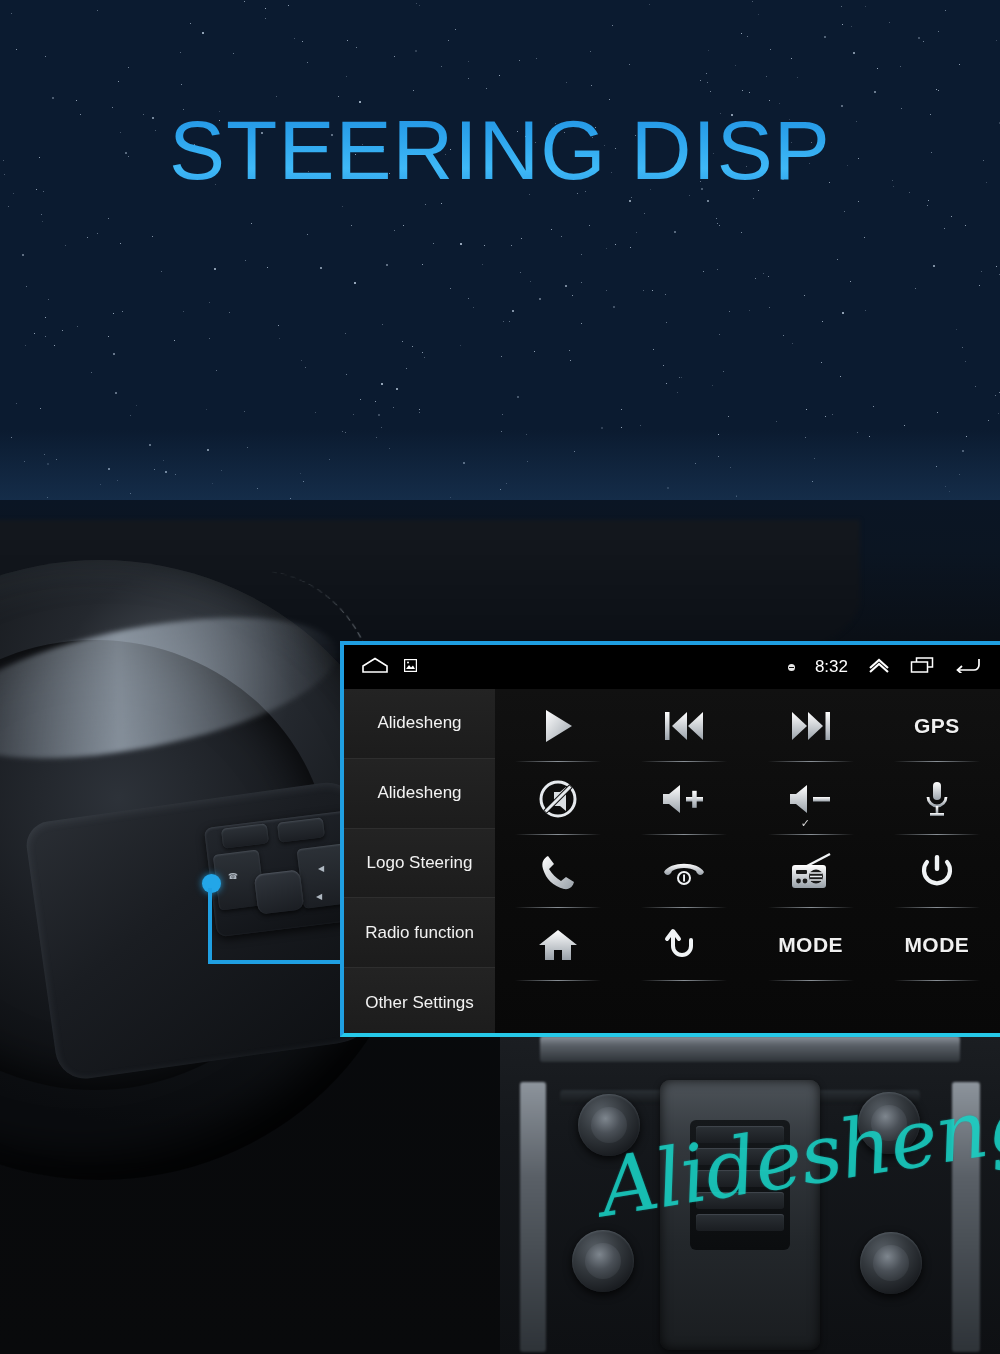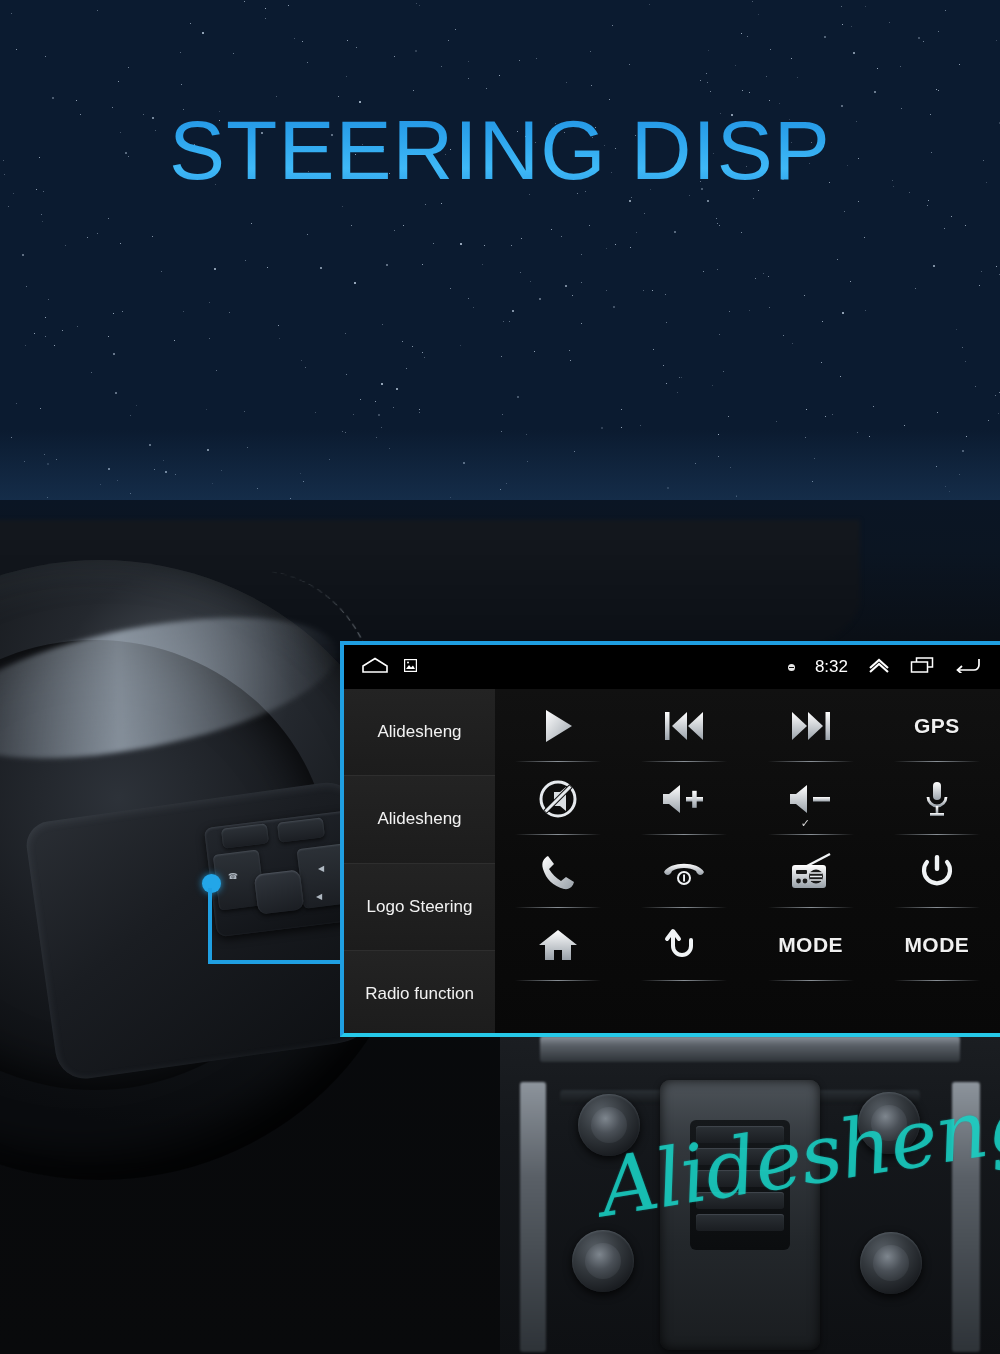--- a/index.html
+++ b/index.html
@@ -901,20 +901,23 @@
           </div>
         <div class="side-item">
             <span>Alidesheng</span>
           </div>
         <div class="side-item">
             <span>Logo Steering</span>
           </div>
         <div class="side-item">
             <span>Radio function</span>
           </div>
+        <div class="side-item">
+            <span>Other Settings</span>
+          </div>
       </nav>
 
       <section class="main">
 
         <div class="grid">
 
           <div class="cell">
             <span>
               <svg width="34" height="36" viewBox="0 0 34 36">
                   <defs>

